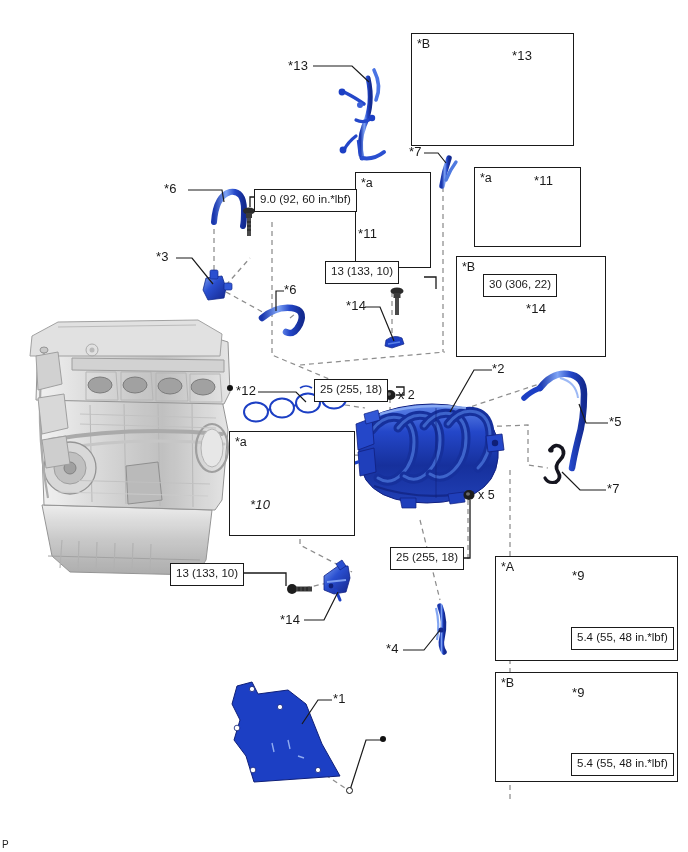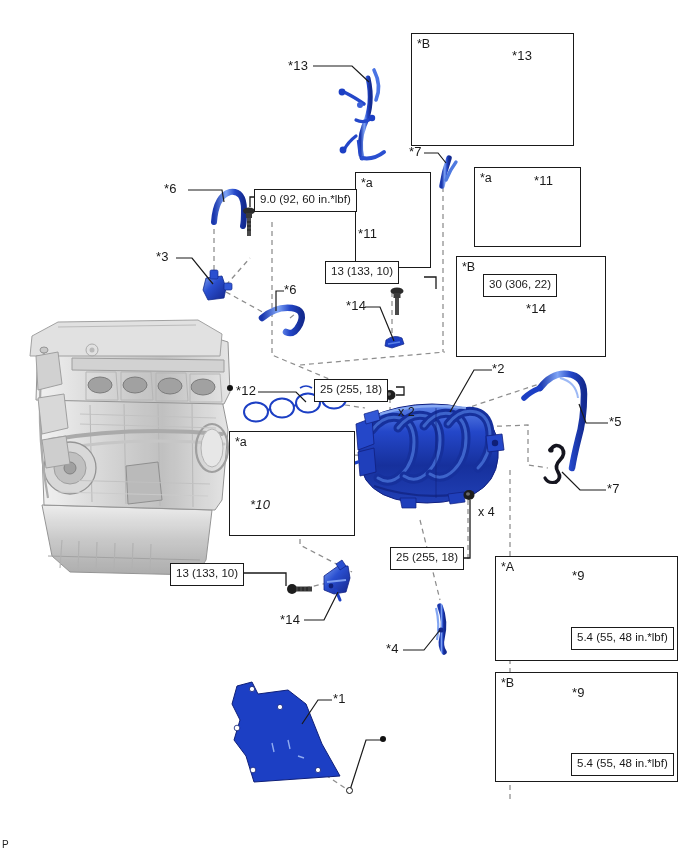--- a/index.html
+++ b/index.html
@@ -41,21 +41,20 @@
     white-space: nowrap;
     font-family: "Liberation Sans", sans-serif;
     letter-spacing: 0.2px;
   }
   .qty-label {
     position: absolute;
     font-size: 12.5px;
     color: #1a1a1a;
     white-space: nowrap;
     font-family: "Liberation Sans", sans-serif;
-    margin-top: 17px;
   }
 
   
   .inset {
     position: absolute;
     border: 1.4px solid #1a1a1a;
     background: #ffffff;
     box-sizing: border-box;
   }
   .inset-tag {
@@ -563,21 +562,21 @@
 
   <div class="spec-box" style="left:390px; top:547px;">25 (255, 18)</div>
 
   <div class="spec-box" style="left:170px; top:563px;">13 (133, 10)</div>
 
   <div class="spec-box" style="left:571px; top:627px;">5.4 (55, 48 in.*lbf)</div>
 
   <div class="spec-box" style="left:571px; top:753px;">5.4 (55, 48 in.*lbf)</div>
 
   <div class="qty-label" style="left:398px; top:388px;">x 2</div>
-  <div class="qty-label" style="left:478px; top:488px;">x 4</div>
+  <div class="qty-label" style="left:478px; top:488px;">x 5</div>
 
   <div class="part-label" style="left:288px; top:58px;">*13</div>
 
   <div class="part-label" style="left:512px; top:48px;">*13</div>
 
   <div class="part-label" style="left:164px; top:181px;">*6</div>
 
   <div class="part-label" style="left:409px; top:144px;">*7</div>
 
   <div class="part-label" style="left:534px; top:173px;">*11</div>

